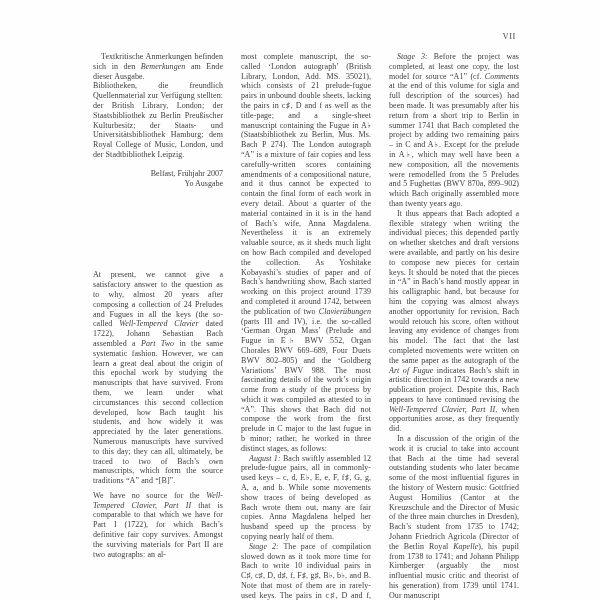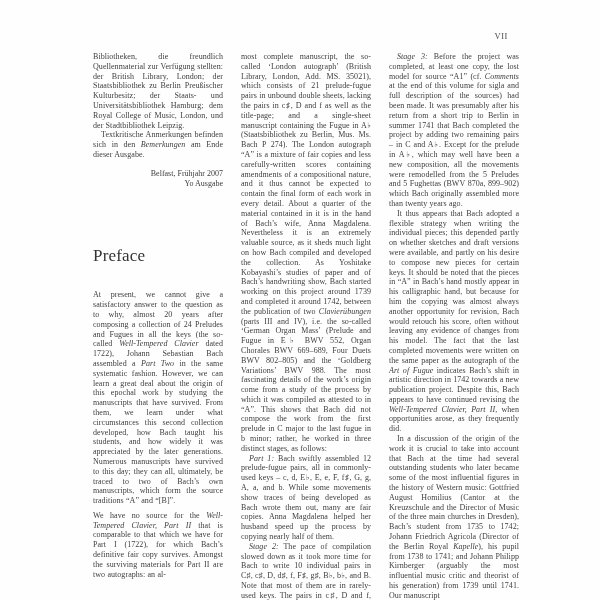--- a/index.html
+++ b/index.html
@@ -5,21 +5,21 @@
   html,body{margin:0;padding:0;}
   body{
     width:600px;height:600px;overflow:hidden;
     background:#ffffff;
     font-family:"Liberation Serif","DejaVu Serif",serif;
   }
   .book-page{
     position:relative;width:600px;height:600px;background:#fefefe;color:#3d3d3d;
   }
   .page-number{
-    position:absolute;top:31px;right:92px;
+    position:absolute;top:31px;right:84px;
     font-size:8.5px;letter-spacing:0.6px;color:#4a4a4a;font-family:Liberation Serif, serif;
   }
   .columns{
     position:absolute;left:93px;top:52px;
     display:flex;gap:18px;
   }
   .col{width:130px;}
   .para{
     font-size:8px;line-height:9.8px;text-align:justify;
     letter-spacing:0.05px;word-spacing:0.2px;margin:0;
@@ -33,35 +33,34 @@
   em{font-style:italic;}
   .spacer{width:100%;}
 </style>
 </head>
 <body>
 
 <div class="book-page">
   <div class="page-number">VII</div>
   <div class="columns">
     <div class="col">
+        <div class="para indent"><span>Textkritische Anmerkungen befinden sich in den </span><em>Bemerkungen</em><span> am Ende dieser Ausgabe.</span></div>
         <div class="para"><span>Bibliotheken, die freundlich Quellenmaterial zur Verfügung stellten: der British Library, London; der Staatsbibliothek zu Berlin Preußischer Kulturbesitz; der Staats- und Universitätsbibliothek Hamburg; dem Royal College of Music, London, und der Stadtbibliothek Leipzig.</span></div>
-        <div class="para indent"><span>Textkritische Anmerkungen befinden sich in den </span><em>Bemerkungen</em><span> am Ende dieser Ausgabe.</span></div>
         <div class="spacer" style="height: 9px;"></div>
         <div class="line"><span>Belfast, Frühjahr 2007</span></div>
         <div class="line"><span>Yo Ausgabe</span></div>
         <div class="spacer" style="height: 58px;"></div>
-        <div class="heading"><span>Preface</span></div>
         <div class="spacer" style="height: 24px;"></div>
         <div class="para"><span>At present, we cannot give a satisfactory answer to the question as to why, almost 20 years after composing a collection of 24 Preludes and Fugues in all the keys (the so-called </span><em>Well-Tempered Clavier</em><span> dated 1722), Johann Sebastian Bach assembled a </span><em>Part Two</em><span> in the same systematic fashion. However, we can learn a great deal about the origin of this epochal work by studying the manuscripts that have survived. From them, we learn under what circumstances this second collection developed, how Bach taught his students, and how widely it was appreciated by the later generations. Numerous manuscripts have survived to this day; they can all, ultimately, be traced to two of Bach’s own manuscripts, which form the source traditions “A” and “[B]”.</span></div>
         <div class="spacer" style="height: 5px;"></div>
         <div class="para"><span>We have no source for the </span><em>Well-Tempered Clavier, Part II</em><span> that is comparable to that which we have for Part I (1722), for which Bach’s definitive fair copy survives. Amongst the surviving materials for Part II are two autographs: an al-</span></div>
       </div>
     <div class="col">
         <div class="para"><span>most complete manuscript, the so-called ‘London autograph’ (British Library, London, Add. MS. 35021), which consists of 21 prelude-fugue pairs in unbound double sheets, lacking the pairs in c♯, D and f as well as the title-page; and a single-sheet manuscript containing the Fugue in A♭ (Staatsbibliothek zu Berlin, Mus. Ms. Bach P 274). The London autograph “A” is a mixture of fair copies and less carefully-written scores containing amendments of a compositional nature, and it thus cannot be expected to contain the final form of each work in every detail. About a quarter of the material contained in it is in the hand of Bach’s wife, Anna Magdalena. Nevertheless it is an extremely valuable source, as it sheds much light on how Bach compiled and developed the collection. As Yoshitake Kobayashi’s studies of paper and of Bach’s handwriting show, Bach started working on this project around 1739 and completed it around 1742, between the publication of two </span><em>Clavierübungen</em><span> (parts III and IV), i.e. the so-called ‘German Organ Mass’ (Prelude and Fugue in E♭ BWV 552, Organ Chorales BWV 669–689, Four Duets BWV 802–805) and the ‘Goldberg Variations’ BWV 988. The most fascinating details of the work’s origin come from a study of the process by which it was compiled as attested to in “A”. This shows that Bach did not compose the work from the first prelude in C major to the last fugue in b minor; rather, he worked in three distinct stages, as follows:</span></div>
-        <div class="para indent"><em>Part 1:</em><span> Bach swiftly assembled 12 prelude-fugue pairs, all in commonly-used keys – c, d, E♭, E, e, F, f♯, G, g, A, a, and b. While some movements show traces of being developed as Bach wrote them out, many are fair copies. Anna Magdalena helped her husband speed up the process by copying nearly half of them.</span></div>
+        <div class="para indent"><em>August 1:</em><span> Bach swiftly assembled 12 prelude-fugue pairs, all in commonly-used keys – c, d, E♭, E, e, F, f♯, G, g, A, a, and b. While some movements show traces of being developed as Bach wrote them out, many are fair copies. Anna Magdalena helped her husband speed up the process by copying nearly half of them.</span></div>
         <div class="para indent"><em>Stage 2:</em><span> The pace of compilation slowed down as it took more time for Bach to write 10 individual pairs in C♯, c♯, D, d♯, f, F♯, g♯, B♭, b♭, and B. Note that most of them are in rarely-used keys. The pairs in c♯, D and f, missing in “A”, must have existed and belonged to</span></div>
       </div>
     <div class="col">
         <div class="para indent"><em>Stage 3:</em><span> Before the project was completed, at least one copy, the lost model for source “A1” (cf. </span><em>Comments</em><span> at the end of this volume for sigla and full description of the sources) had been made. It was presumably after his return from a short trip to Berlin in summer 1741 that Bach completed the project by adding two remaining pairs – in C and A♭. Except for the prelude in A♭, which may well have been a new composition, all the movements were remodelled from the 5 Preludes and 5 Fughettas (BWV 870a, 899–902) which Bach originally assembled more than twenty years ago.</span></div>
         <div class="para indent"><span>It thus appears that Bach adopted a flexible strategy when writing the individual pieces; this depended partly on whether sketches and draft versions were available, and partly on his desire to compose new pieces for certain keys. It should be noted that the pieces in “A” in Bach’s hand mostly appear in his calligraphic hand, but because for him the copying was almost always another opportunity for revision, Bach would retouch his score, often without leaving any evidence of changes from his model. The fact that the last completed movements were written on the same paper as the autograph of the </span><em>Art of Fugue</em><span> indicates Bach’s shift in artistic direction in 1742 towards a new publication project. Despite this, Bach appears to have continued revising the </span><em>Well-Tempered Clavier, Part II</em><span>, when opportunities arose, as they frequently did.</span></div>
         <div class="para indent"><span>In a discussion of the origin of the work it is crucial to take into account that Bach at the time had several outstanding students who later became some of the most influential figures in the history of Western music: Gottfried August Homilius (Cantor at the Kreuzschule and the Director of Music of the three main churches in Dresden), Bach’s student from 1735 to 1742; Johann Friedrich Agricola (Director of the Berlin Royal </span><em>Kapelle</em><span>), his pupil from 1738 to 1741; and Johann Philipp Kirnberger (arguably the most influential music critic and theorist of his generation) from 1739 until 1741. Our manuscript</span></div>
       </div>
   </div>
 </div>
 

